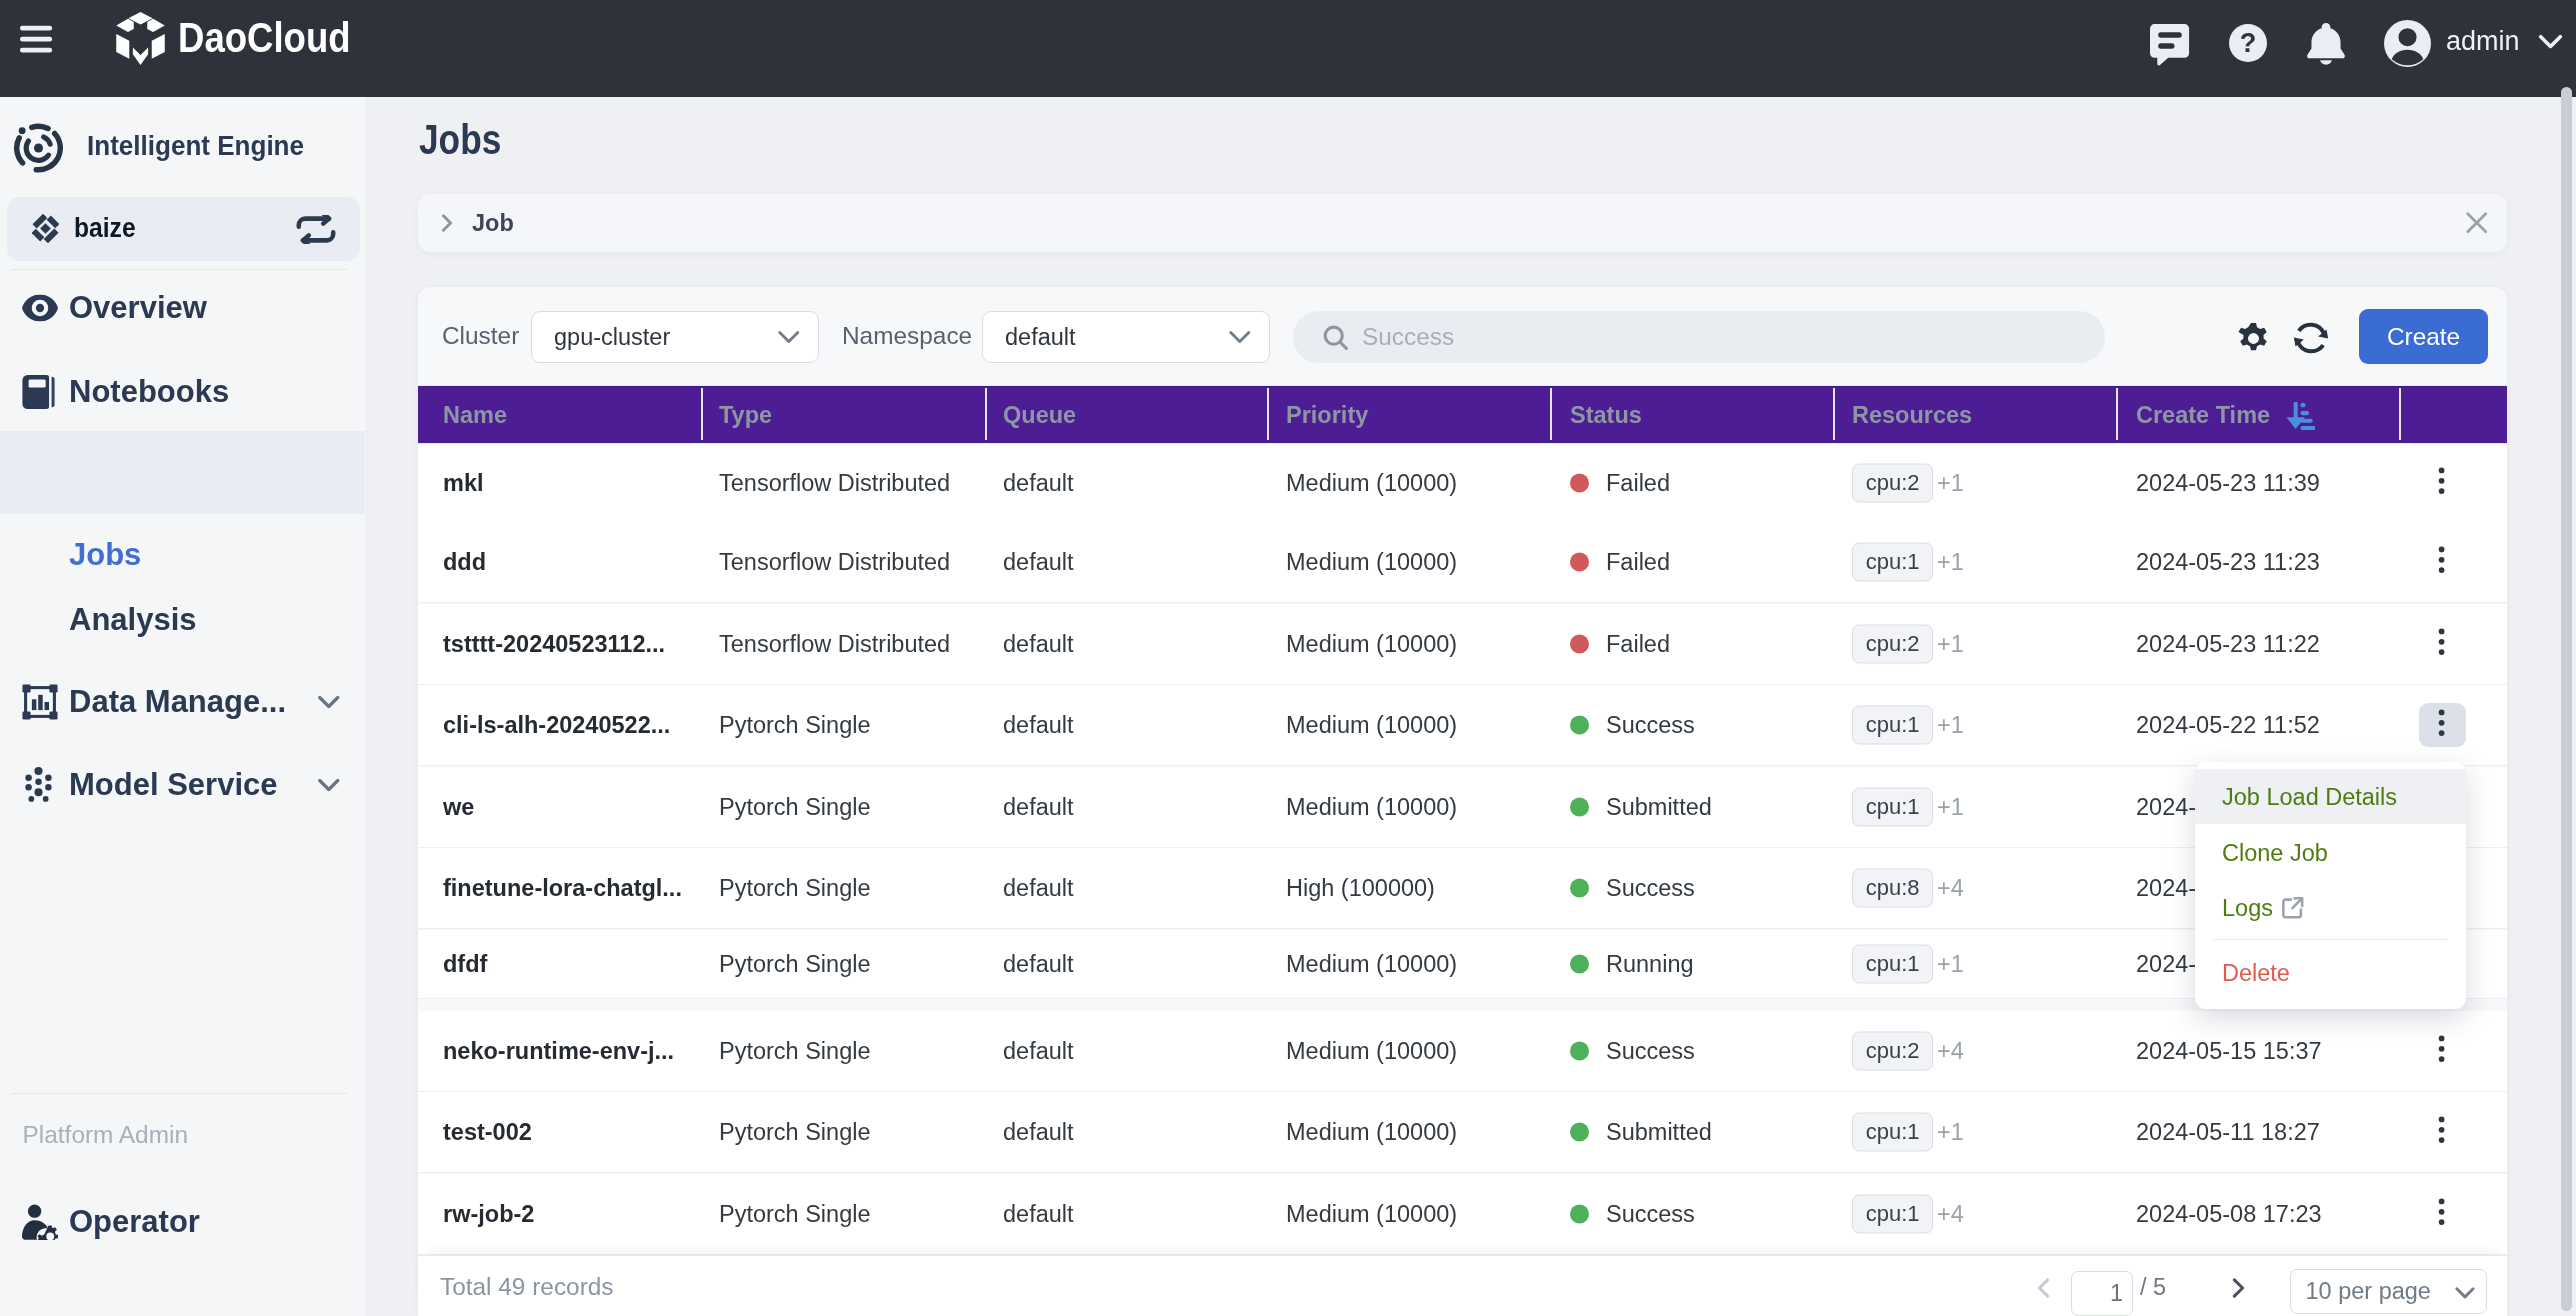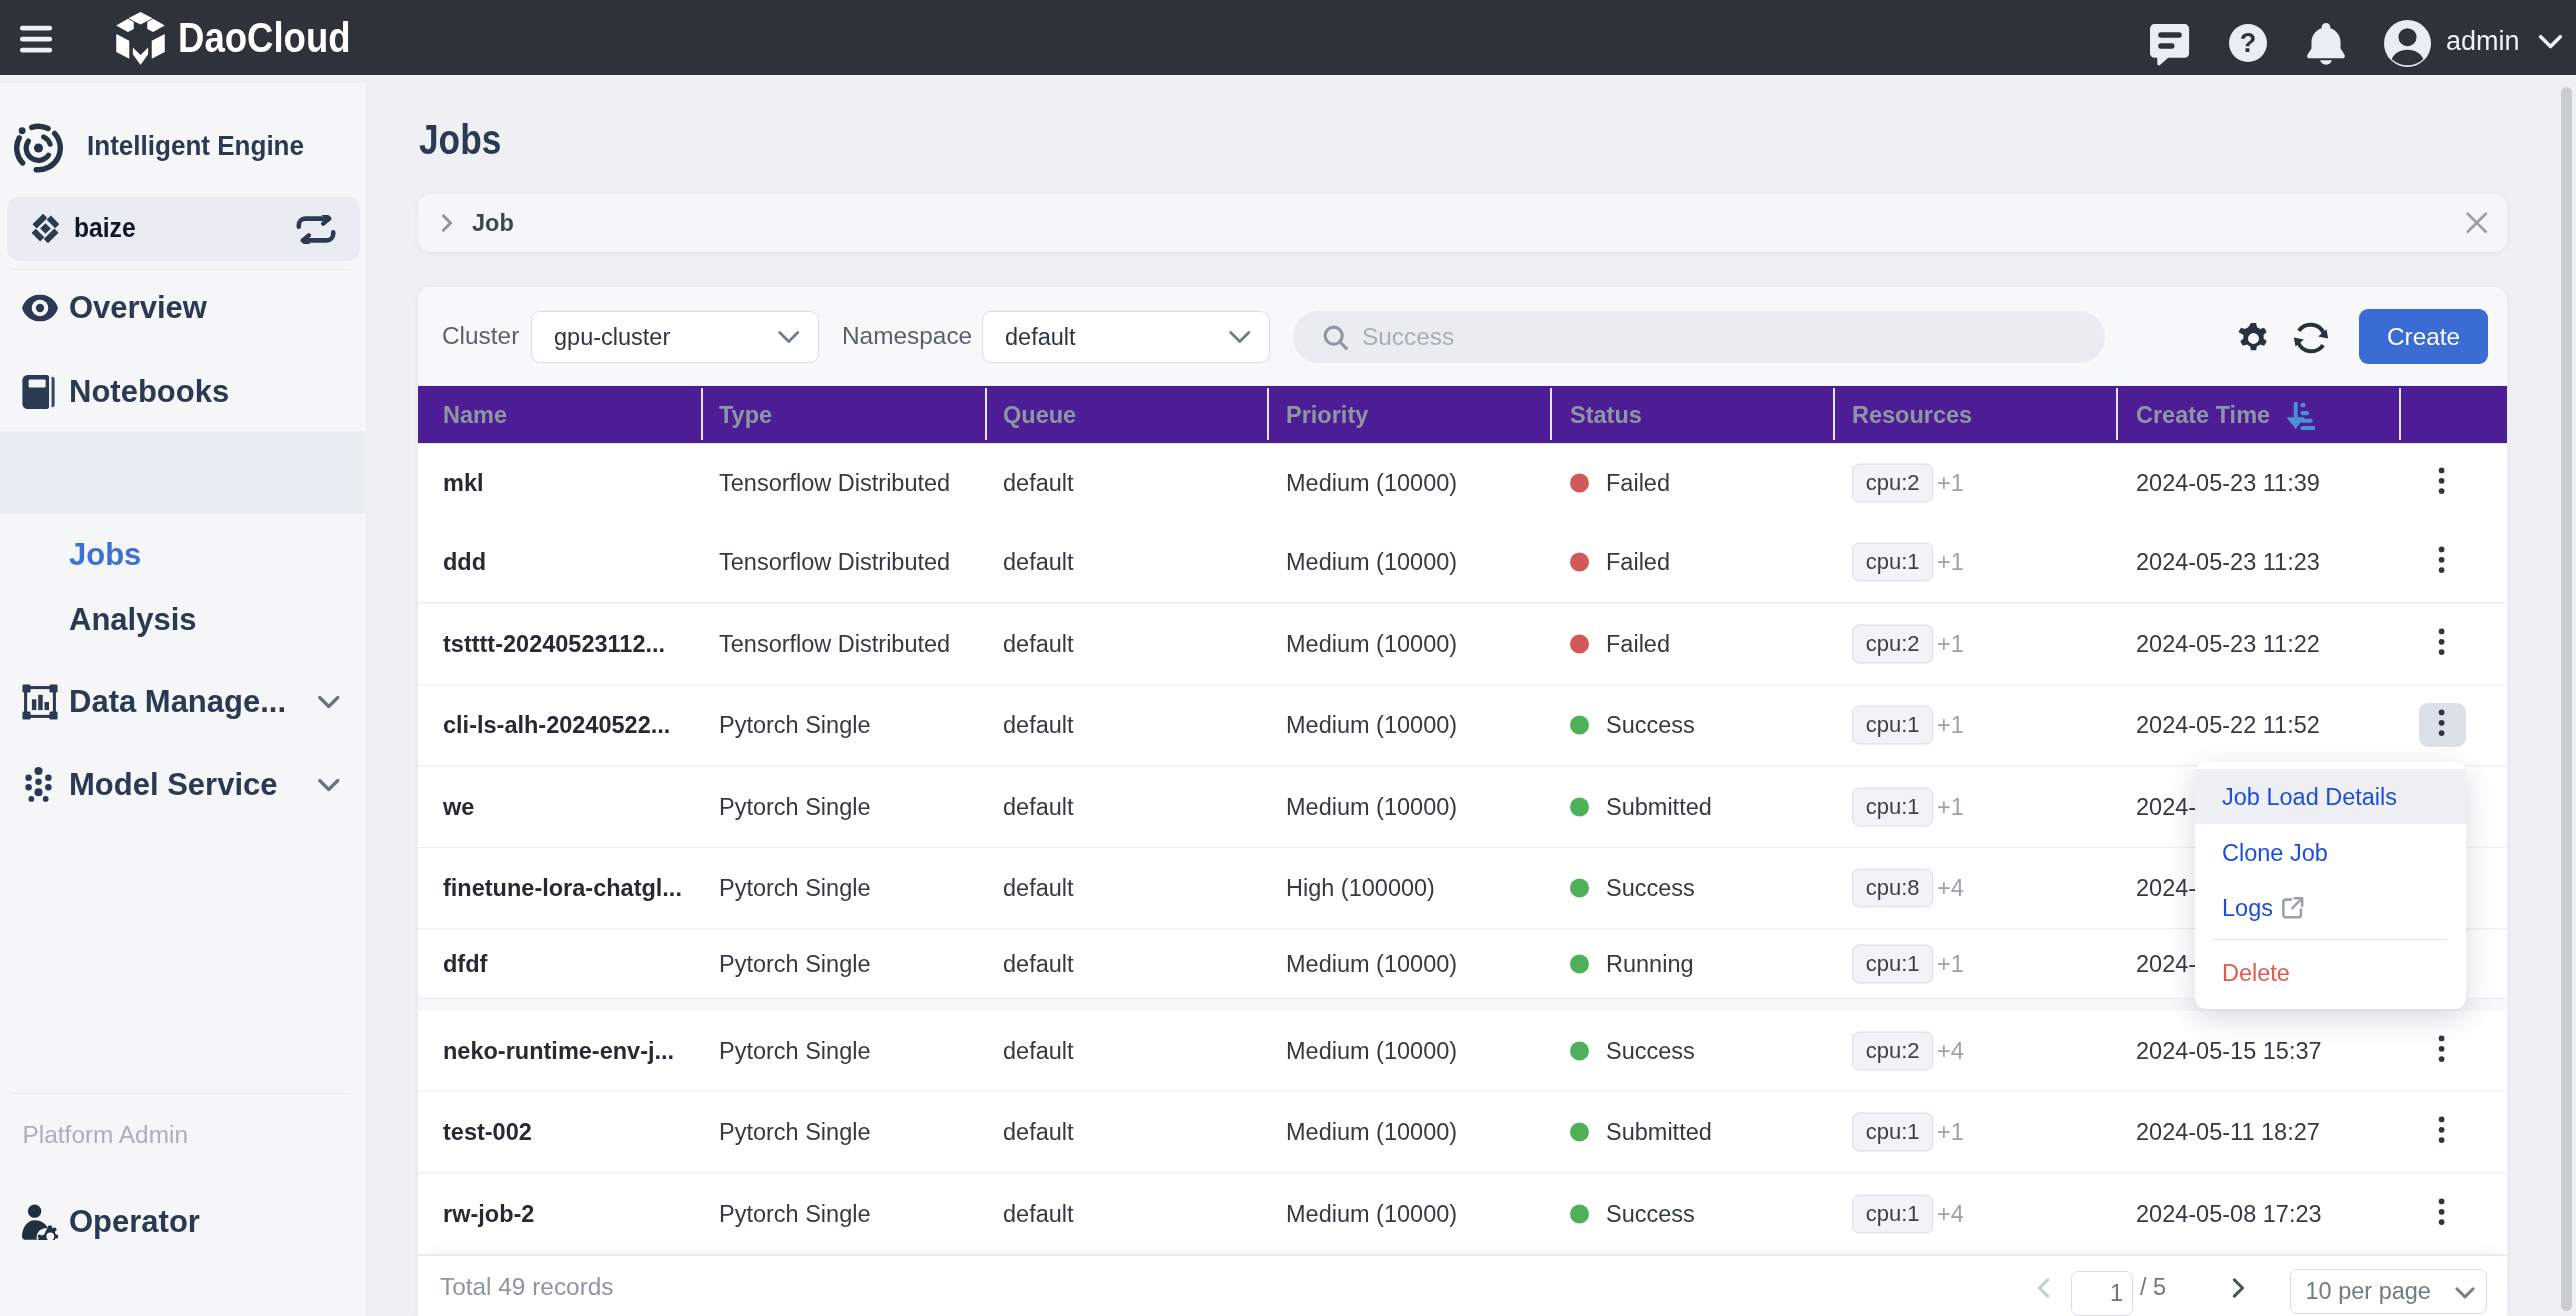--- a/index.html
+++ b/index.html
@@ -1,21 +1,21 @@
 <!DOCTYPE html>
 <html style="font-size:14.5px"><head>
 <meta charset="utf-8">
 <style>
   * { margin:0; padding:0; box-sizing:border-box; }
   html,body { width:2576px; height:1316px; overflow:hidden; }
   body { position:relative; font-family:"Liberation Sans", sans-serif; background:#eef0f4; }
   .abs { position:absolute; }
 
   
-  #hdr { position:absolute; left:0; top:0; width:2576px; height:75px; background:#2e323b; z-index:40; }
+  #hdr { position:absolute; left:0; top:0; width:2576px; height:97px; background:#2e323b; z-index:40; }
   #brand { position:absolute; left:178px; top:12.7px; color:#fff; font-size:43px; font-weight:bold; transform:scaleX(0.85); transform-origin:left top; }
   #admintx { position:absolute; left:2446px; top:26px; color:#eef1f6; font-size:27px; }
 
   
   #side { position:absolute; left:0; top:83px; width:367px; height:1233px; background:#f5f6f8; border-right:1.8px solid #e9ebee; z-index:30; }
   #ielogo-t { position:absolute; left:87px; top:47px; font-size:28px; font-weight:bold; color:#2b3a52; transform:scaleX(0.93); transform-origin:left top; }
   #baize { position:absolute; left:7.2px; top:114px; width:353px; height:64px; background:#e9ecf2; border-radius:12.7px; }
   #baize .tx { position:absolute; left:67px; top:50%; transform:translateY(-52%) scaleX(0.88); transform-origin:left center; font-size:28px; font-weight:bold; color:#0e1826; }
   #sdiv1 { position:absolute; left:11px; top:186px; width:337px; height:0; border-top:1.8px solid #e4e7ec; }
   #sdiv2 { position:absolute; left:11px; top:1010px; width:337px; height:0; border-top:1.8px solid #e4e7ec; }
@@ -58,21 +58,21 @@
   
   #foot { position:absolute; left:418px; top:1255px; width:2089px; height:62px; background:#fff; border-top:1.8px solid #e7eaee; box-shadow:0 -9px 16.3px -11px rgba(30,40,60,0.12); z-index:5; }
   #foot .tot { position:absolute; left:22px; top:50%; transform:translateY(-50%); font-size:24.4px; color:#8d95a2; }
   #pginput { position:absolute; left:1653px; top:14.5px; width:62px; height:45px; background:#fff; border:1.8px solid #d9dde3; border-radius:7.2px; font-size:23.5px; color:#6b7380; text-align:right; line-height:42px; padding-right:9px; }
   #pgtotal { position:absolute; left:1722px; top:50%; transform:translateY(-50%); font-size:23.5px; color:#6f7784; }
   #pgsize { position:absolute; left:1872px; top:12.7px; width:197px; height:45px; background:#fff; border:1.8px solid #d9dde3; border-radius:7.2px; }
   #pgsize .tx { position:absolute; left:14.5px; top:50%; transform:translateY(-50%); font-size:23.5px; color:#717a87; }
 
   
   #menu { position:absolute; left:2195px; top:762px; width:271px; height:247px; background:#fff; border-radius:11px; box-shadow:0 9px 29px rgba(40,50,70,0.18); z-index:20; overflow:hidden; }
-  #menu .it { position:absolute; left:0; width:271px; height:55px; font-size:23.5px; color:#1d4ed8; }
+  #menu .it { position:absolute; left:0; width:271px; height:55px; font-size:23.5px; color:#4d7c0f; }
   #menu .it span { position:absolute; left:27px; top:50%; transform:translateY(-50%); }
   #menu .hl { background:#eef0f4; }
   #menu .divline { position:absolute; left:18px; top:177px; width:234px; border-top:1.8px solid #e6e9ed; }
   .kebhl { position:absolute; left:2001px; top:50%; transform:translateY(-50%); width:47px; height:44px; background:#dce0e8; border-radius:9px; }
 
   #scrollbar { position:absolute; left:2561px; top:87px; width:11px; height:1224px; background:#c9cdd4; border-radius:5.4px; z-index:50; }
 </style>
 </head>
 <body>
 

